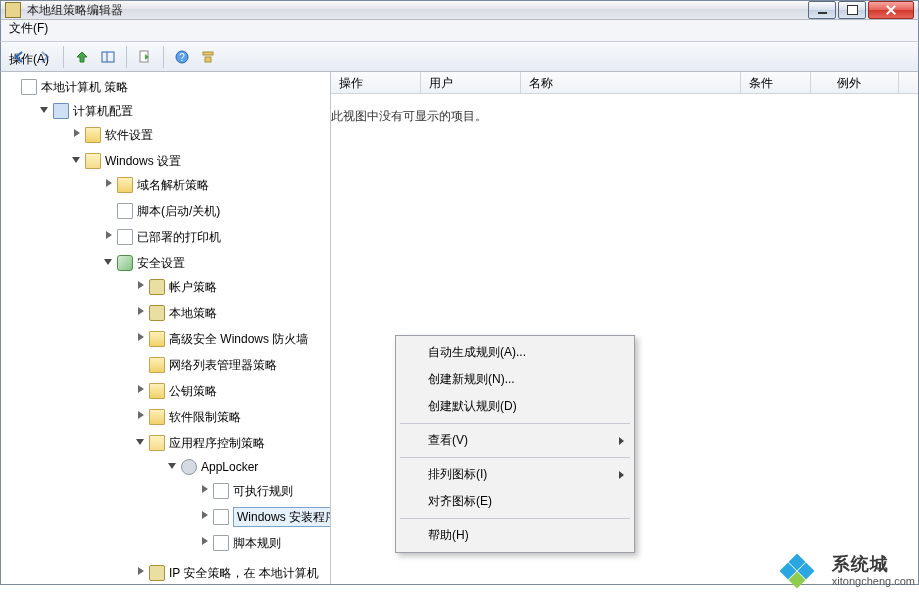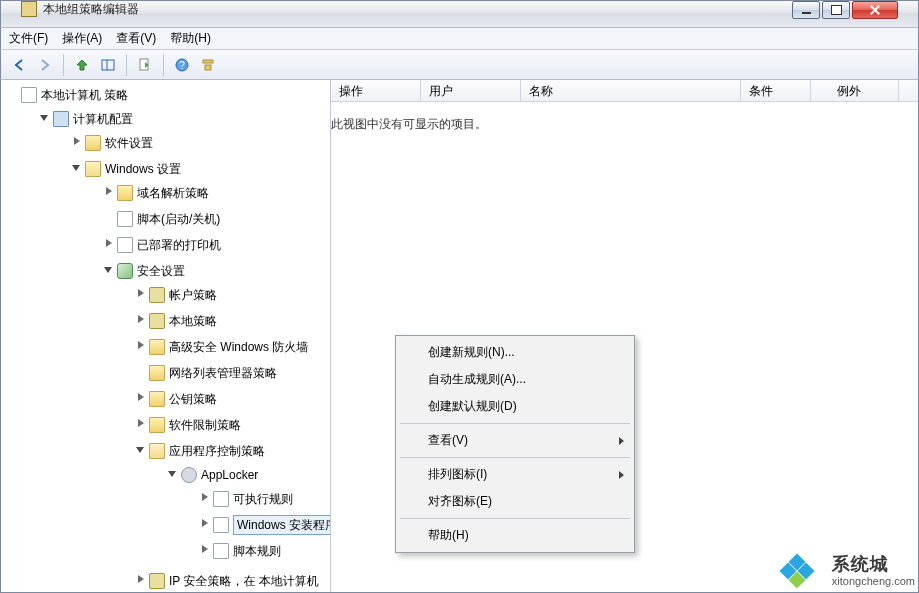--- a/index.html
+++ b/index.html
@@ -7,26 +7,27 @@
   body {
     font-family: "Microsoft YaHei", Tahoma, sans-serif;
     font-size: 12px;
     background: #fff;
     color: #000;
     position: relative;
   }
 
   
   .titlebar {
-    height: 28px;
+    height: 20px;
     background: linear-gradient(to bottom, #f9f9f9, #e4e6ea 45%, #d8dce3 46%, #e6eaef);
     border: 1px solid #7c8aa0;
     border-bottom: 1px solid #b6bcc6;
     display: flex;
-    padding: 0 20px;
+    align-items: center;
+    padding: 0 4px;
     position: relative;
   }
   .titlebar .app-icon {
     width: 16px; height: 16px;
     background: #e8d48a;
     border: 1px solid #8a7a30;
     margin-right: 6px;
   }
   .titlebar .title-text {
     flex: 1;
@@ -57,24 +58,24 @@
   .win-btn.close::after  { transform: rotate(-45deg); }
 
   
   .menubar {
     height: 22px;
     background: #f3f5f8;
     border-left:1px solid #7c8aa0;
     border-right:1px solid #7c8aa0;
     border-bottom: 1px solid #c9cfda;
     display: flex;
-    align-items: center;
     padding: 0 8px;
     gap: 14px;
     font-size: 12px;
+    flex-direction: column;
   }
   .menubar span { cursor: default; }
 
   
   .toolbar {
     height: 30px;
     background: linear-gradient(to bottom,#f7f9fc,#e7ecf3);
     border-left:1px solid #7c8aa0;
     border-right:1px solid #7c8aa0;
     border-bottom: 1px solid #b6bcc6;
@@ -405,22 +406,22 @@
         <div class="col" style="width: 70px;">条件</div>
         <div class="col" style="width: 70px; margin-left: 18px;">例外</div>
       </div>
     <div class="list-body">
       <div class="empty-msg">此视图中没有可显示的项目。</div>
     </div>
   </div>
 </div>
 
 <div class="context-menu" id="context-menu">
+    <div class="mitem">自动生成规则(A)...</div>
     <div class="mitem">创建新规则(N)...</div>
-    <div class="mitem">自动生成规则(A)...</div>
     <div class="mitem">创建默认规则(D)</div>
     <div class="msep"></div>
     <div class="mitem arrow">查看(V)</div>
     <div class="msep"></div>
     <div class="mitem arrow">排列图标(I)</div>
     <div class="mitem">对齐图标(E)</div>
     <div class="msep"></div>
     <div class="mitem">帮助(H)</div>
   </div>
 

